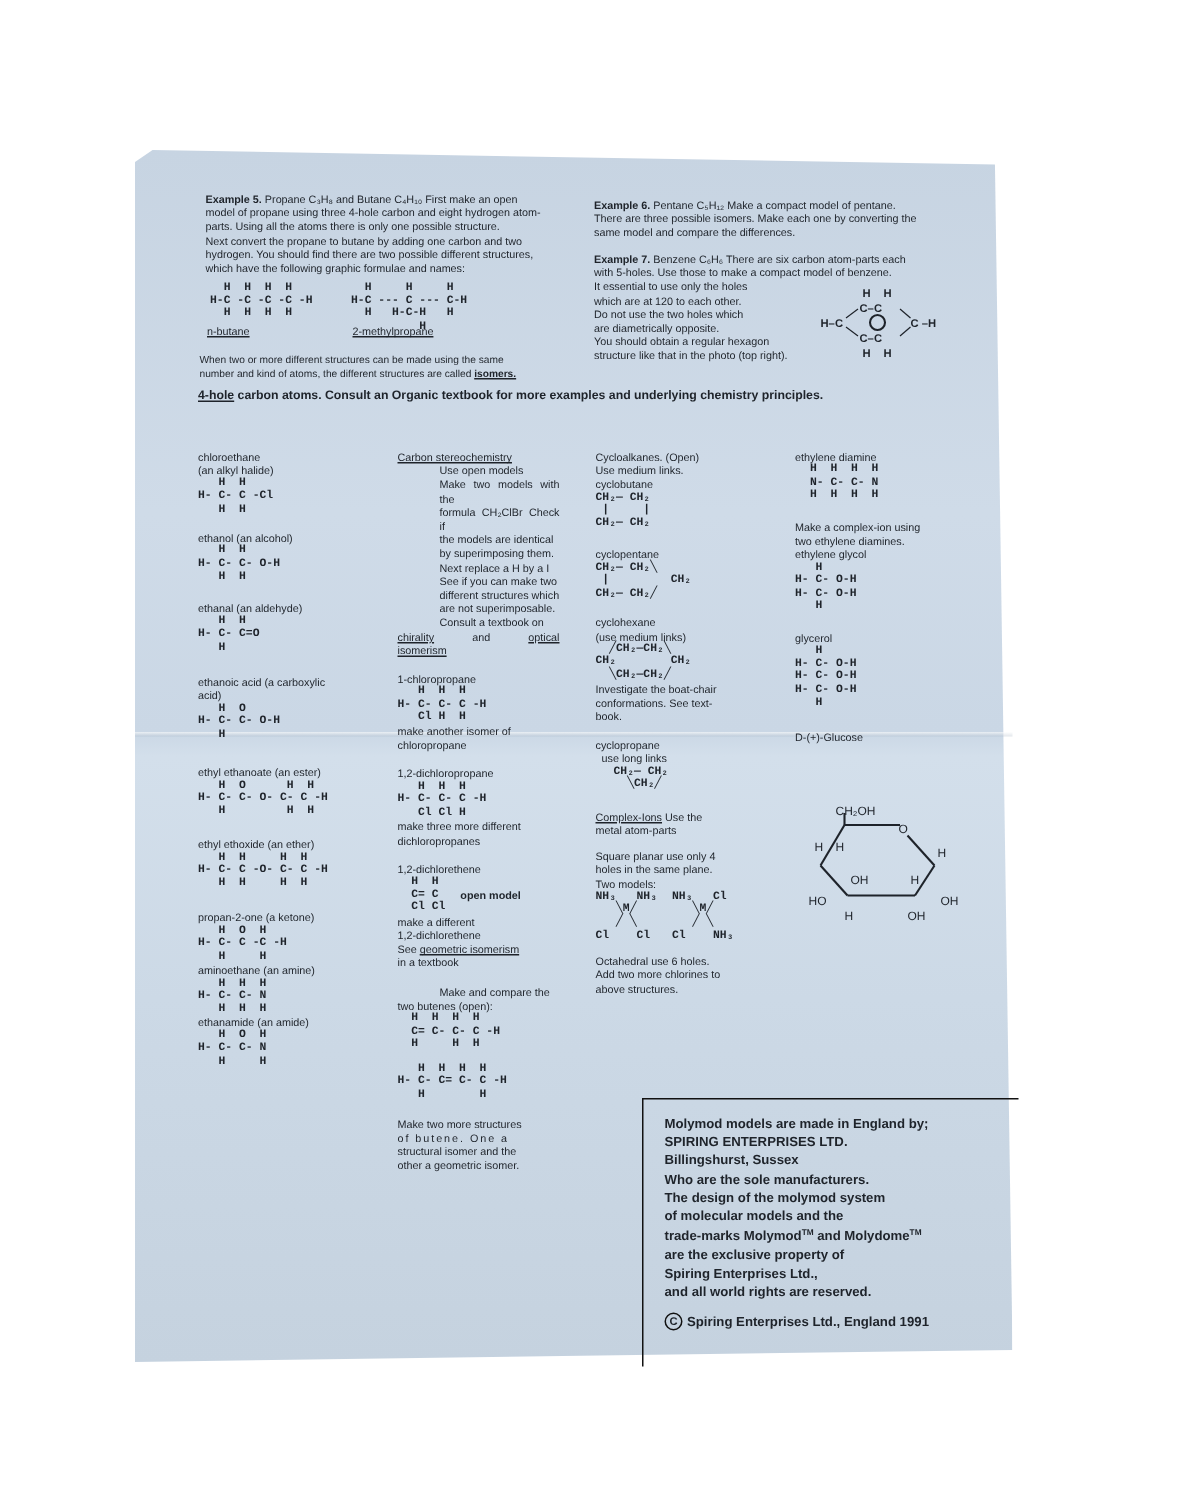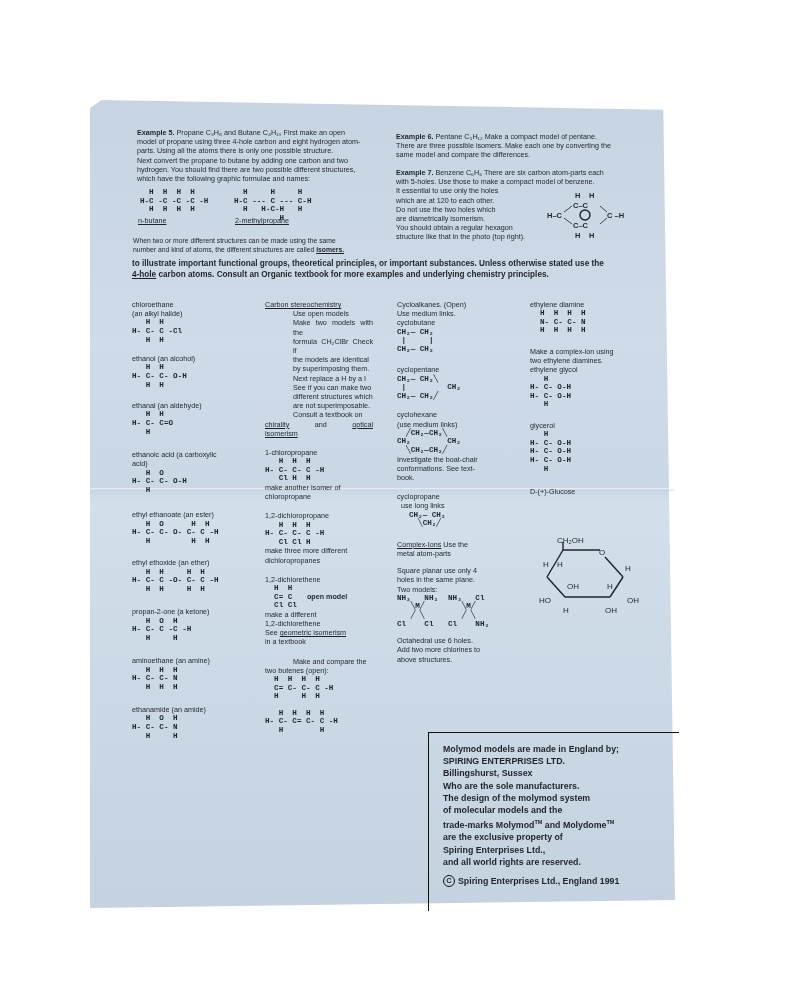--- a/index.html
+++ b/index.html
@@ -58,21 +58,21 @@
   <div>There are three possible isomers. Make each one by converting the</div>
   <div>same model and compare the differences.</div>
 </div>
 
 <div class="t" style="left:396px;top:168px;width:260px;">
   <div><span class="b">Example 7.</span> <span>Benzene C₆H₆ There are six carbon atom-parts each</span></div>
   <div>with 5-holes. Use those to make a compact model of benzene.</div>
   <div>It essential to use only the holes</div>
   <div>which are at 120 to each other.</div>
   <div>Do not use the two holes which</div>
-  <div>are diametrically isomerism.</div>
+  <div>are diametrically opposite.</div>
   <div>You should obtain a regular hexagon</div>
   <div>structure like that in the photo (top right).</div>
 </div>
 <svg style="position:absolute;left:545px;top:190px;" width="100" height="52">
   <g font-size="7.5" font-weight="bold" fill="#1e232a">
     <text x="30" y="8">H</text>
       <text x="44" y="8">H</text>
     <text x="28" y="18">C–C</text>
     <text x="2" y="28">H–C</text>
       <text x="62" y="28">C –H</text>
@@ -81,21 +81,20 @@
       <text x="44" y="48">H</text>
   </g>
   <circle cx="40" cy="25" r="5" fill="none" stroke="#1e232a" stroke-width="1.4"></circle>
   <line x1="19" y1="22" x2="27" y2="16" stroke="#1e232a" stroke-width="0.8"></line>
   <line x1="19" y1="28" x2="27" y2="34" stroke="#1e232a" stroke-width="0.8"></line>
   <line x1="55" y1="16" x2="62" y2="22" stroke="#1e232a" stroke-width="0.8"></line>
   <line x1="55" y1="34" x2="62" y2="28" stroke="#1e232a" stroke-width="0.8"></line>
 </svg>
 
 <div class="intro">
-  <div>to illustrate important functional groups, theoretical principles, or important substances. Unless otherwise stated use the</div>
   <div><span class="u">4-hole</span><span> carbon atoms.  Consult an Organic textbook for more examples and underlying chemistry principles.</span></div>
 </div>
 
 <div class="t" style="left:132px;top:300px;width:125px;">
   <div>
     <div>chloroethane</div>
     <div>(an alkyl halide)</div>
     <div class="mono">   H  H
 H- C- C -Cl
    H  H</div>
@@ -130,27 +129,27 @@
     <div class="mono">   H  H     H  H
 H- C- C -O- C- C -H
    H  H     H  H</div>
   </div>
   <div style="margin-top:14px;">
     <div>propan-2-one   (a ketone)</div>
     <div class="mono">   H  O  H
 H- C- C -C -H
    H     H</div>
   </div>
-  <div style="margin-top:14px;">
+  <div style="">
     <div>aminoethane  (an amine)</div>
     <div class="mono">   H  H  H
 H- C- C- N
    H  H  H</div>
   </div>
-  <div style="margin-top:14px;">
+  <div style="">
     <div>ethanamide  (an amide)</div>
     <div class="mono">   H  O  H
 H- C- C- N
    H     H</div>
   </div>
 </div>
 
 <div class="t" style="left:265px;top:300px;width:108px;">
   <div class="u">Carbon stereochemistry</div>
   <div class="just">Use open models</div>
@@ -197,20 +196,26 @@
   <div>in a textbook</div>
 
   <div style="margin-top:10px;" class="just">Make and compare the</div>
   <div>two butenes (open):</div>
   <div class="mono">  H  H  H  H
   C= C- C- C -H
   H     H  H</div>
   <div style="margin-top:8px;" class="mono">   H  H  H  H
 H- C- C= C- C -H
    H        H</div>
+  <div style="margin-top:10px;">
+    <div>Make two more structures</div>
+    <div style="letter-spacing:1.3px;">of butene. One a</div>
+    <div>structural isomer and the</div>
+    <div>other a geometric isomer.</div>
+  </div>
 </div>
 
 <div class="t" style="left:397px;top:300px;width:112px;">
   <div>Cycloalkanes.  (Open)</div>
   <div>Use medium links.</div>
   <div>cyclobutane</div>
   <div class="mono">CH₂— CH₂
  |     |
 CH₂— CH₂</div>
   <div style="margin-top:12px;">cyclopentane</div>

